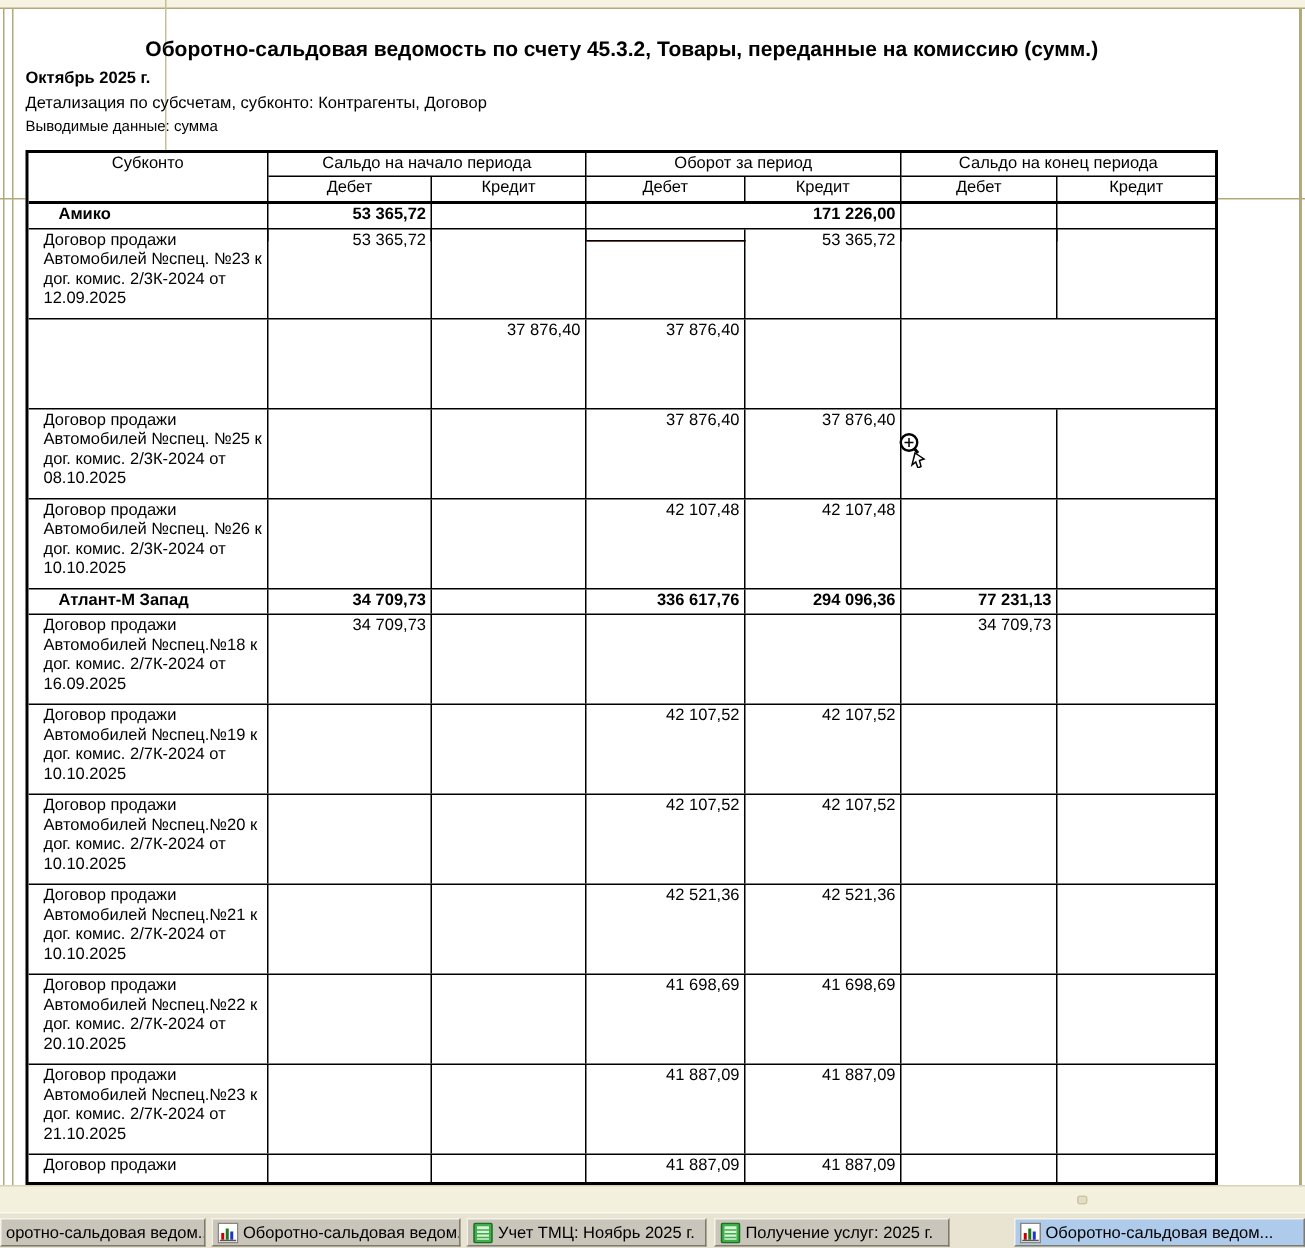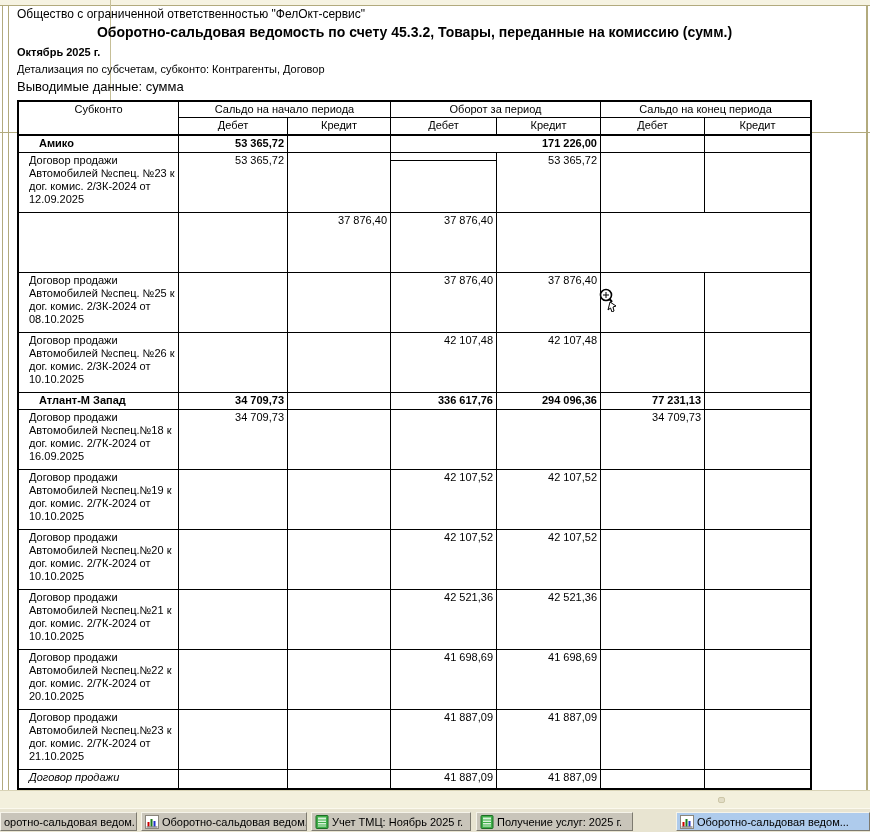--- a/index.html
+++ b/index.html
@@ -16,42 +16,42 @@
   .page-break-line{position:absolute;left:110px;top:0;width:1px;height:100px;background:#c6bf97;}
   .margin-tick{position:absolute;height:1px;background:#b2aa7d;top:132px;}
   .margin-tick.left{left:0;width:17px;}
   .margin-tick.right{left:812px;width:58px;}
 
   
   .company{position:absolute;left:17px;top:7px;font-size:12px;color:#000;}
   .rtitle{position:absolute;left:17px;top:24px;width:795px;text-align:center;font-size:14px;font-weight:bold;color:#000;}
   .rperiod{position:absolute;left:17px;top:46px;width:795px;text-align:left;font-size:11px;font-weight:bold;}
   .rdetail{position:absolute;left:17px;top:63px;font-size:11px;}
-  .rdata{position:absolute;left:17px;top:79px;font-size:13px;}
+  .rdata{position:absolute;left:17px;top:79px;font-size:10px;}
 
   
   .osv{position:absolute;left:17px;top:100px;width:795px;height:690px;box-sizing:border-box;
        border:2px solid #000;background:#fff;overflow:hidden;font-size:11px;color:#000;}
   .grid7{display:grid;grid-template-columns:160px 109px 103px 106px 104px 104px 105px;}
   .thead{border-bottom:2px solid #000;}
   .thead .hc{border-right:1px solid #000;text-align:center;padding-top:1px;height:16px;box-sizing:border-box;}
   .thead .hc.last{border-right:none;}
   .hc.subc{grid-row:1/3;height:auto;}
   .hc.grp{grid-column:span 2;border-bottom:1px solid #000;}
   .trow{border-bottom:1px solid #000;box-sizing:border-box;}
   .trow .cell{border-right:1px solid #000;box-sizing:border-box;overflow:hidden;
               padding:1px 3px 0 3px;line-height:13px;}
   .trow .cell:last-child{border-right:none;}
   .trow .cell.num{text-align:right;}
   .trow.group{height:17px;font-weight:bold;}
   .trow.group .cell.lbl{padding-left:20px;}
   .trow.contract{height:60px;}
   .trow.contract .cell.lbl{padding-left:10px;}
   .trow.partial{height:21px;border-bottom:none;}
-  .trow.partial .cell.lbl{padding-left:10px;font-style:italic;}
+  .trow.partial .cell.lbl{padding-left:10px;}
   .cell.sel{background:#b91c1c;box-shadow:inset 0 0 0 2px #000;font-weight:bold;margin-top:24px;}
 
   
   .scroll-band{position:absolute;left:0;top:790px;width:870px;height:18px;background:#f3f0dd;
                border-top:1px solid #d8d3b6;box-sizing:border-box;}
   .scroll-grip{position:absolute;left:718px;top:6px;width:5px;height:4px;border-radius:2px;
                background:#e2ddc6;border:1px solid #cdc7a8;}
 
   
   .taskbar{position:absolute;left:0;top:808px;width:870px;height:24px;background:#e8e4d1;
@@ -72,21 +72,20 @@
 <div class="screen">
 
   <div class="top-strip"></div>
   <div class="vline l1"></div>
   <div class="vline l2"></div>
   <div class="vline right-edge"></div>
   <div class="page-break-line"></div>
   <div class="margin-tick left"></div>
   <div class="margin-tick right"></div>
 
-  <div class="company">Общество с ограниченной ответственностью "ФелОкт-сервис"</div>
   <div class="rtitle">Оборотно-сальдовая ведомость по счету 45.3.2, Товары, переданные на комиссию  (сумм.)</div>
   <div class="rperiod">Октябрь 2025 г.</div>
   <div class="rdetail">Детализация по субсчетам, субконто: Контрагенты, Договор</div>
   <div class="rdata">Выводимые данные: сумма</div>
 
   <div class="osv">
     <div class="thead grid7">
       <div class="hc grp">Сальдо на начало периода</div>
       <div class="hc subc">Субконто</div>
       <div class="hc grp">Оборот за период</div>

